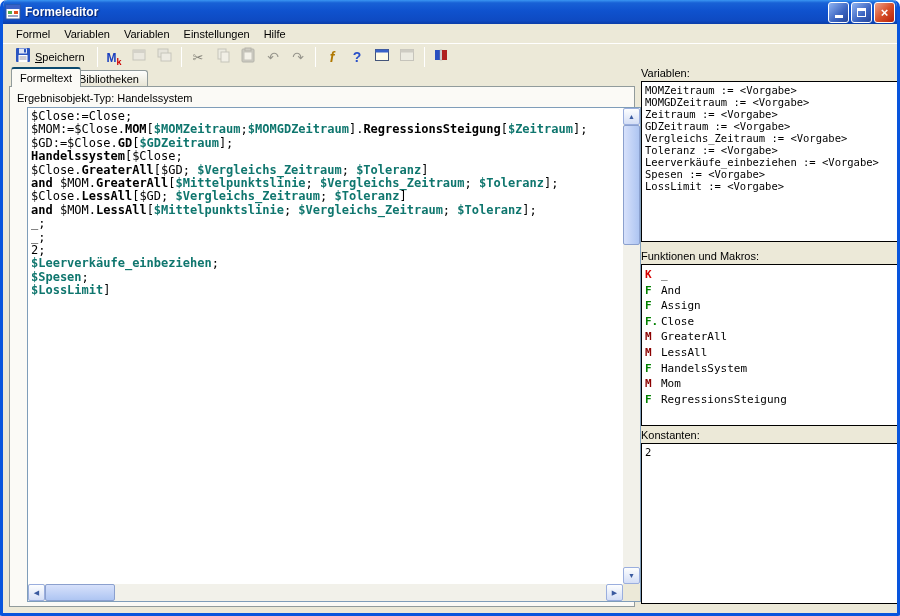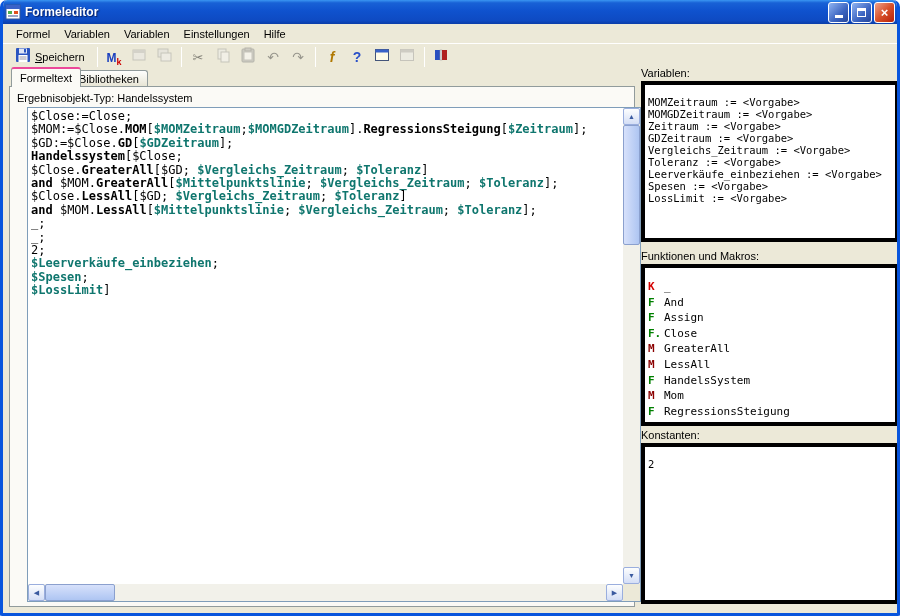--- a/index.html
+++ b/index.html
@@ -48,21 +48,21 @@
   .makro-m{font-weight:bold;font-size:12px;color:#1a3fbf;}
   .makro-k{font-weight:bold;font-size:9px;color:#cc0000;position:relative;top:3px;}
   .fx-glyph{font-style:italic;font-weight:bold;font-size:14px;color:#b07800;}
   .help-glyph{font-weight:bold;font-size:14px;color:#2a50c8;}
   .arrow-glyph{font-size:14px;color:#333;}
   
   .tab{position:absolute;font-size:11px;padding:2px 8px 0 8px;
     border:1px solid #919b9c;border-bottom:none;border-radius:3px 3px 0 0;
     white-space:nowrap;}
   .tab.active{top:67px;left:8px;height:20px;z-index:3;background:#fbfaf6;
-    border-top:2px solid #ec4899;padding-top:3px;}
+    border-top:2px solid #0c4a6e;padding-top:3px;}
   .tab.inactive{top:70px;left:67px;height:17px;z-index:1;
     background:linear-gradient(180deg,#fefefd,#e6e3d2);}
   .tabpage{position:absolute;left:6px;top:86px;width:626px;height:521px;
     background:#fbfaf6;border:1px solid #919b9c;z-index:2;}
   .result-label{position:absolute;left:14px;top:92px;font-size:11px;z-index:4;color:#000;}
   
   .editor{position:absolute;left:24px;top:107px;width:614px;height:495px;
     background:#fff;border:1px solid #7f9db9;z-index:4;}
   .code-area{position:absolute;left:0;top:0;right:17px;bottom:17px;overflow:hidden;
     padding:2px 3px;font-family:"DejaVu Sans Mono",monospace;font-size:12px;line-height:13.4px;
@@ -83,21 +83,21 @@
   .sb-left{left:0;top:0;}
   .sb-right{right:0;top:0;}
   .vthumb{position:absolute;left:0;top:17px;width:17px;height:120px;
     background:linear-gradient(90deg,#d7e1fb,#aec5f2);border:1px solid #8ba0ce;border-radius:2px;}
   .hthumb{position:absolute;top:0;left:17px;height:17px;width:70px;
     background:linear-gradient(180deg,#d7e1fb,#aec5f2);border:1px solid #8ba0ce;border-radius:2px;}
   .sb-corner{position:absolute;right:0;bottom:0;width:17px;height:17px;background:#ece9d8;}
   
   .panel-label{position:absolute;left:638px;font-size:11px;color:#000;}
   .listbox{position:absolute;left:638px;width:258px;background:#fff;
-    border:4px solid #000000;overflow:hidden;padding:11px 3px;}
+    border:1px solid #000000;overflow:hidden;padding:2px 3px;}
   .lbl-variables{top:67px;}
   .list-variables{top:81px;height:161px;}
   .lbl-functions{top:250px;}
   .list-functions{top:264px;height:162px;}
   .lbl-constants{top:429px;}
   .list-constants{top:443px;height:161px;}
   .list-item{font-family:"DejaVu Sans Mono",monospace;font-size:10.5px;line-height:12px;
     white-space:nowrap;color:#000;}
   .func-item{line-height:15.6px;font-size:11px;}
   .func-prefix{display:inline-block;min-width:16px;font-weight:bold;}

